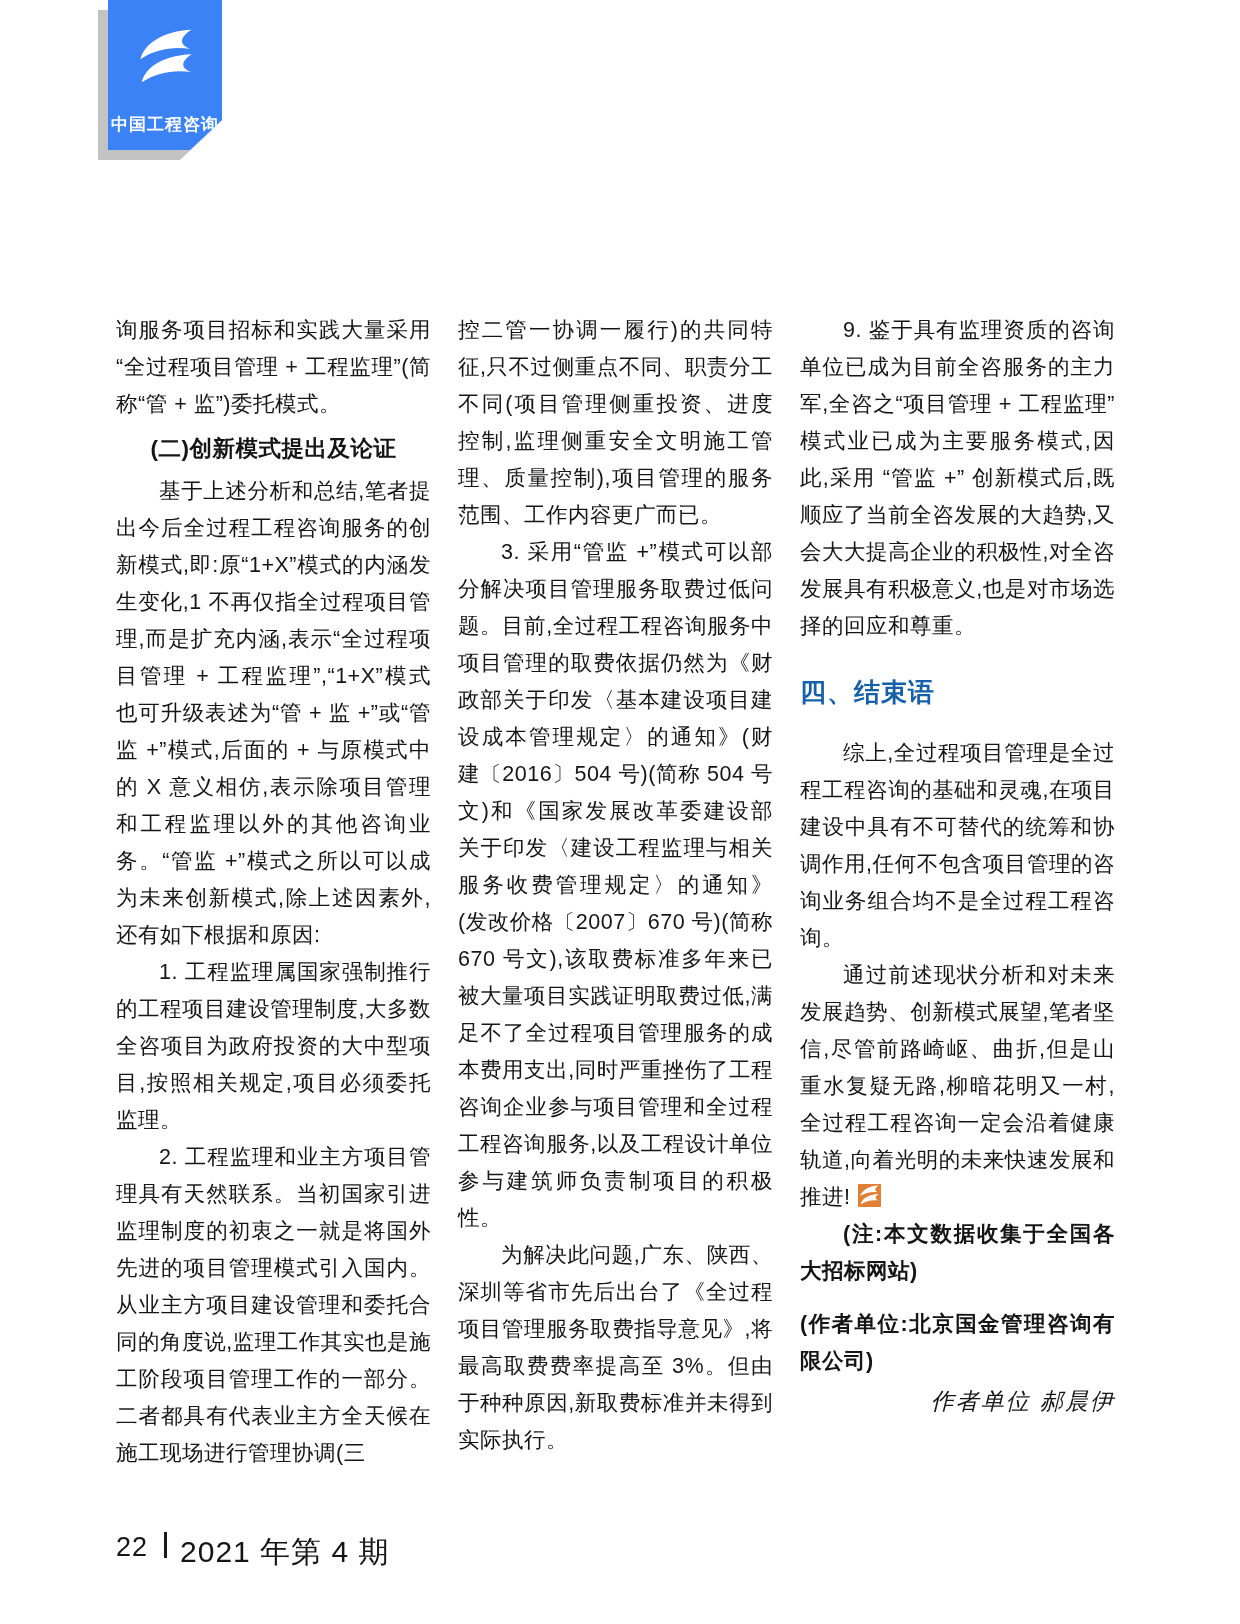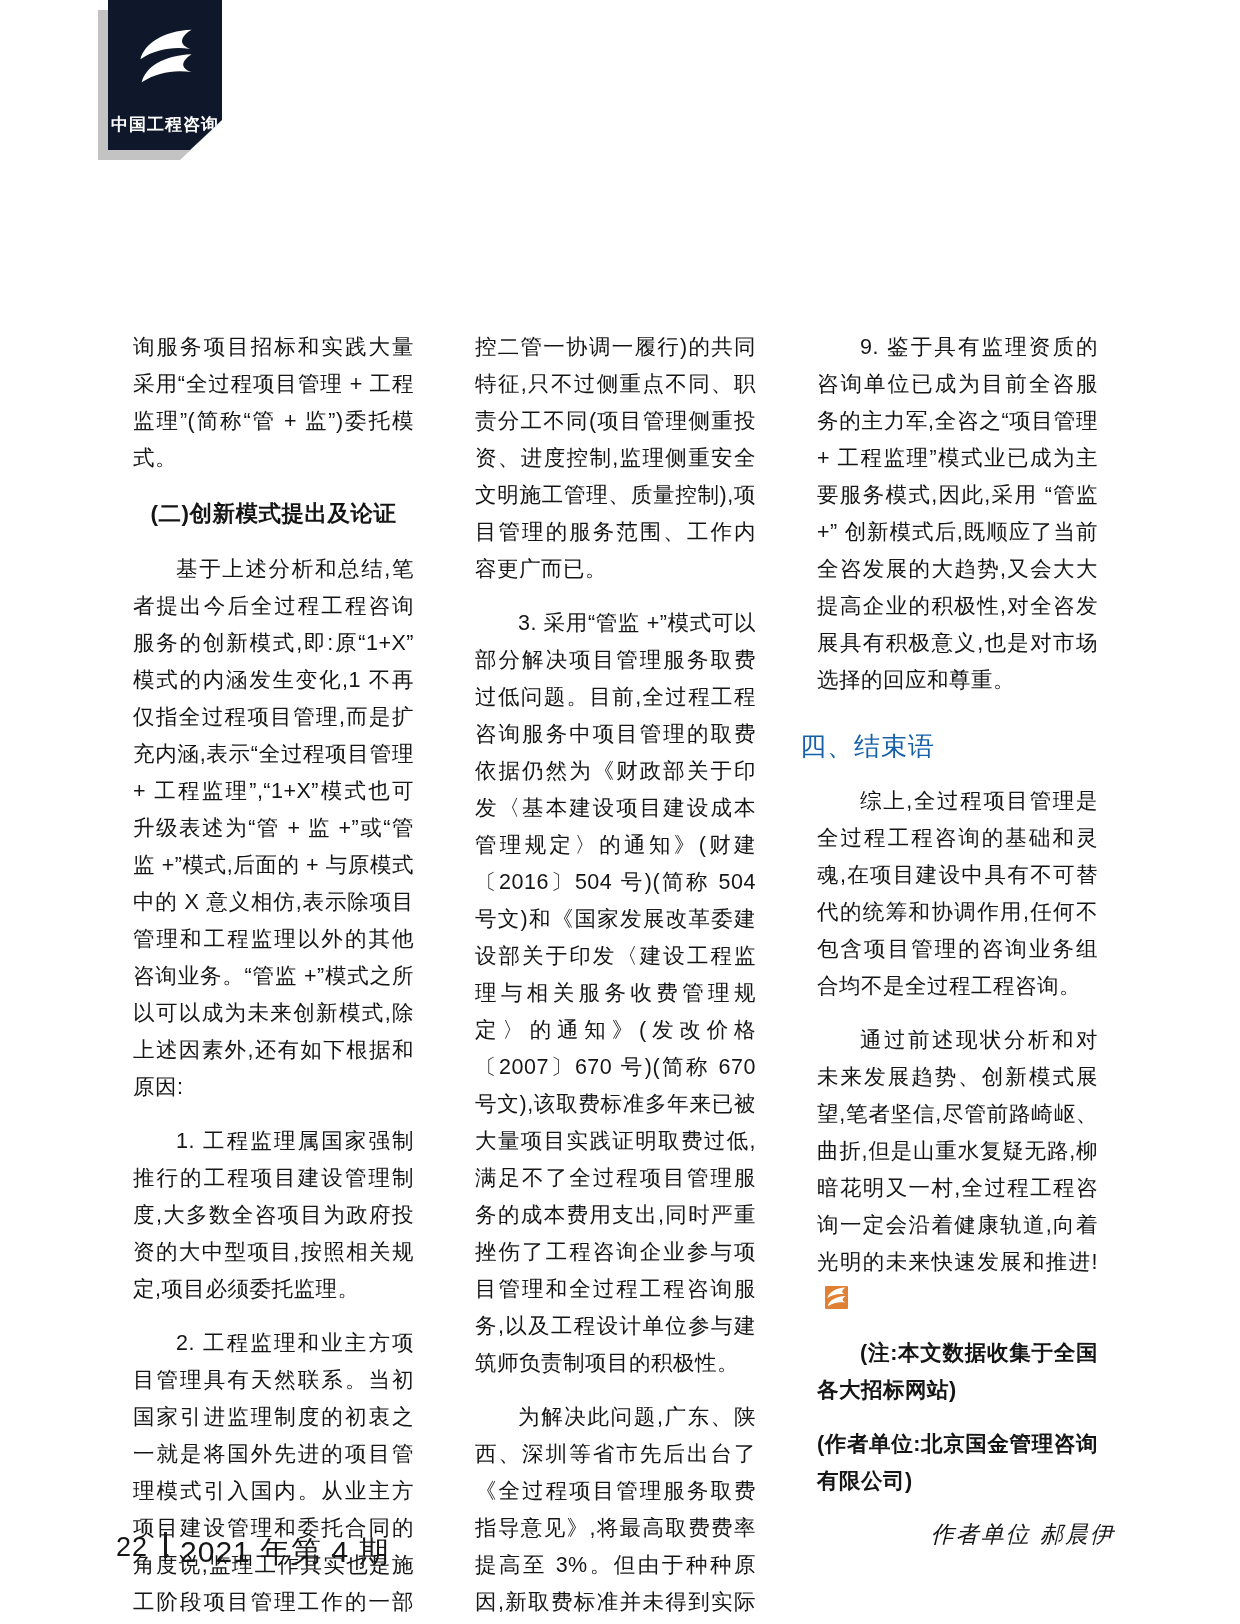--- a/index.html
+++ b/index.html
@@ -10,45 +10,45 @@
   }
   
   .logo-wrap{position:absolute;left:98px;top:0;width:132px;height:168px;}
   .logo-shadow{
     position:absolute;left:0;top:10px;width:114px;height:150px;
     background:#c3c3c3;
     clip-path:polygon(0 0,100% 0,100% calc(100% - 30px),calc(100% - 32px) 100%,0 100%);
   }
   .logo-box{
     position:absolute;left:10px;top:0;width:114px;height:150px;
-    background:#0f172a;
+    background:#3b82f6;
     clip-path:polygon(0 0,100% 0,100% calc(100% - 30px),calc(100% - 32px) 100%,0 100%);
   }
   .logo-mark{position:absolute;left:26px;top:18px;width:64px;height:80px;}
   .logo-text{
     position:absolute;left:0;bottom:14px;width:100%;text-align:center;
     color:#ffffff;font-weight:bold;font-size:17px;letter-spacing:1px;white-space:nowrap;
   }
   
   .columns{
     position:absolute;left:116px;top:312px;width:1000px;
     display:flex;gap:27px;
   }
   .col{width:315px;flex:0 0 315px;}
   .para{
-    margin:17px;font-size:21.5px;line-height:37px;letter-spacing:0.5px;
+    margin:0;font-size:21.5px;line-height:37px;letter-spacing:0.5px;
     text-align:justify;text-justify:inter-ideograph;
   }
   .indent{text-indent:2em;}
   .sub-heading{
     margin:6px 0 4px;font-size:22.5px;line-height:40px;font-weight:bold;
     text-align:center;letter-spacing:0.5px;
   }
   .blue-heading{
-    margin:30px 0 20px;font-size:26px;line-height:34px;font-weight:normal;
+    margin:30px 0 26px;font-size:26px;line-height:34px;font-weight:bold;
     color:#1560a8;letter-spacing:1px;
   }
   .bold-para{font-weight:bold;}
   .author-para{font-weight:bold;margin-top:16px;}
   .editor-line{
     margin:4px 0 0;font-family:"DejaVu Serif",serif;font-style:italic;
     font-size:23px;line-height:34px;text-align:right;letter-spacing:2px;
   }
   .endmark{
     display:inline-block;width:23px;height:23px;background:#e08034;

